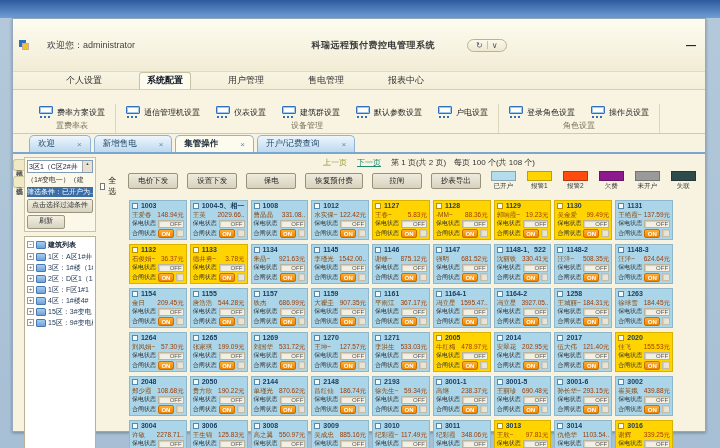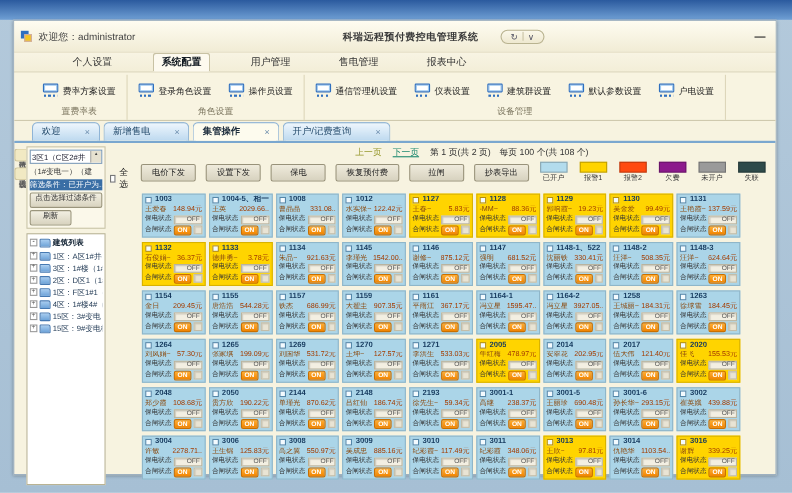--- a/index.html
+++ b/index.html
@@ -9,21 +9,21 @@
     font-family:"Liberation Sans",sans-serif;
     -webkit-font-smoothing:antialiased;
   }
   .topband{position:absolute;left:0;top:0;width:720px;height:18px;
     background:linear-gradient(#2b5a9e,#6f9fd4);}
   .window{position:absolute;left:12px;top:18px;width:694px;height:414px;
     background:#f7f3e0;border:1px solid #93a9bd;box-sizing:border-box;
     box-shadow:0 1px 3px rgba(0,0,0,.3);}
 
   
-  .titlebar{height:20px;display:flex;align-items:center;gap:6px;padding:4px 6px;
+  .titlebar{height:20px;display:flex;align-items:center;gap:18px;padding:16px 6px;
     background:linear-gradient(#fefcf1,#f1ecd5);border-bottom:1px solid #e2dbc2;}
   .appicon{width:10px;height:10px;position:relative;}
   .appicon .s1{position:absolute;left:0;top:0;width:7px;height:7px;background:#2f6fbe;}
   .appicon .s2{position:absolute;right:0;bottom:0;width:5px;height:5px;background:#f4c522;border:1px solid #caa;}
   .welcome{font-size:9px;color:#444;}
   .flex1{flex:1;}
   .apptitle{font-size:9px;color:#3a3a3a;font-weight:bold;letter-spacing:.5px;}
   .pill{display:flex;align-items:center;gap:4px;border:1px solid #b9b390;border-radius:9px;
     background:linear-gradient(#fbf8ea,#eee8cf);padding:1px 8px;font-size:8px;color:#556;margin-left:14px;}
   .pill .sep{width:1px;height:8px;background:#c8c2a4;}
@@ -31,21 +31,21 @@
 
   
   .menubar{height:17px;display:flex;gap:30px;align-items:flex-end;padding:0 0 0 46px;
     border-bottom:1px solid #d6cfb3;background:linear-gradient(#f8f4e3,#f3eed8);}
   .mtab{font-size:9px;color:#333;padding:1px 7px 2px;}
   .mtab.active{font-weight:bold;color:#101820;background:#fdfaef;
     border:1px solid #c8c2a4;border-bottom:none;border-radius:3px 3px 0 0;}
 
   
   .ribbon{height:44px;background:#f8f4e1;border-bottom:1px solid #cfc9ae;
-    display:flex;padding:2px 4px 0 16px;box-sizing:border-box;}
+    display:flex;padding:2px 4px 0 16px;box-sizing:border-box;align-items:flex-end;}
   .rgroup{display:flex;flex-direction:column;border-right:1px solid #ddd6ba;padding:0 8px;}
   .rbuttons{display:flex;flex:1;align-items:center;gap:12px;}
   .rbtn{display:flex;align-items:center;gap:4px;font-size:8px;color:#222;padding:2px 2px;}
   .ricon{width:14px;height:12px;display:inline-block;position:relative;flex:none;}
   .ricon .scr{position:absolute;top:0;left:0;right:0;height:8px;border:1px solid #2f6fbe;
     background:#fff;box-shadow:inset 0 0 0 1px #9ec9ef;border-radius:1px;box-sizing:border-box;}
   .ricon .dots{position:absolute;bottom:0;left:1px;right:1px;height:2px;
     background:repeating-linear-gradient(90deg,#2f6fbe 0 2px,transparent 2px 4px);}
   .rgroup-label{text-align:center;font-size:8px;color:#77715a;padding:0 0 2px;}
 
@@ -170,71 +170,71 @@
         </div>
         <div class="rgroup-label">置费率表</div>
       </div>
       <div class="rgroup">
         <div class="rbuttons">
           <div class="rbtn">
             <span class="ricon">
               <span class="scr"></span>
               <span class="dots"></span>
             </span>
-            <span>登录角色设置</span>
+            <span>通信管理机设置</span>
           </div>
           <div class="rbtn">
             <span class="ricon">
               <span class="scr"></span>
               <span class="dots"></span>
             </span>
-            <span>操作员设置</span>
+            <span>仪表设置</span>
+          </div>
+          <div class="rbtn">
+            <span class="ricon">
+              <span class="scr"></span>
+              <span class="dots"></span>
+            </span>
+            <span>建筑群设置</span>
+          </div>
+          <div class="rbtn">
+            <span class="ricon">
+              <span class="scr"></span>
+              <span class="dots"></span>
+            </span>
+            <span>默认参数设置</span>
+          </div>
+          <div class="rbtn">
+            <span class="ricon">
+              <span class="scr"></span>
+              <span class="dots"></span>
+            </span>
+            <span>户电设置</span>
           </div>
         </div>
-        <div class="rgroup-label">角色设置</div>
+        <div class="rgroup-label">设备管理</div>
       </div>
       <div class="rgroup">
         <div class="rbuttons">
           <div class="rbtn">
             <span class="ricon">
               <span class="scr"></span>
               <span class="dots"></span>
             </span>
-            <span>通信管理机设置</span>
+            <span>登录角色设置</span>
           </div>
           <div class="rbtn">
             <span class="ricon">
               <span class="scr"></span>
               <span class="dots"></span>
             </span>
-            <span>仪表设置</span>
-          </div>
-          <div class="rbtn">
-            <span class="ricon">
-              <span class="scr"></span>
-              <span class="dots"></span>
-            </span>
-            <span>建筑群设置</span>
-          </div>
-          <div class="rbtn">
-            <span class="ricon">
-              <span class="scr"></span>
-              <span class="dots"></span>
-            </span>
-            <span>默认参数设置</span>
-          </div>
-          <div class="rbtn">
-            <span class="ricon">
-              <span class="scr"></span>
-              <span class="dots"></span>
-            </span>
-            <span>户电设置</span>
+            <span>操作员设置</span>
           </div>
         </div>
-        <div class="rgroup-label">设备管理</div>
+        <div class="rgroup-label">角色设置</div>
       </div>
     </div>
 
   <div class="tabstrip" id="tabstrip">
       <span class="dtab">
         <span>欢迎</span>
         <span class="x">×</span>
       </span>
       <span class="dtab">
         <span>新增售电</span>

